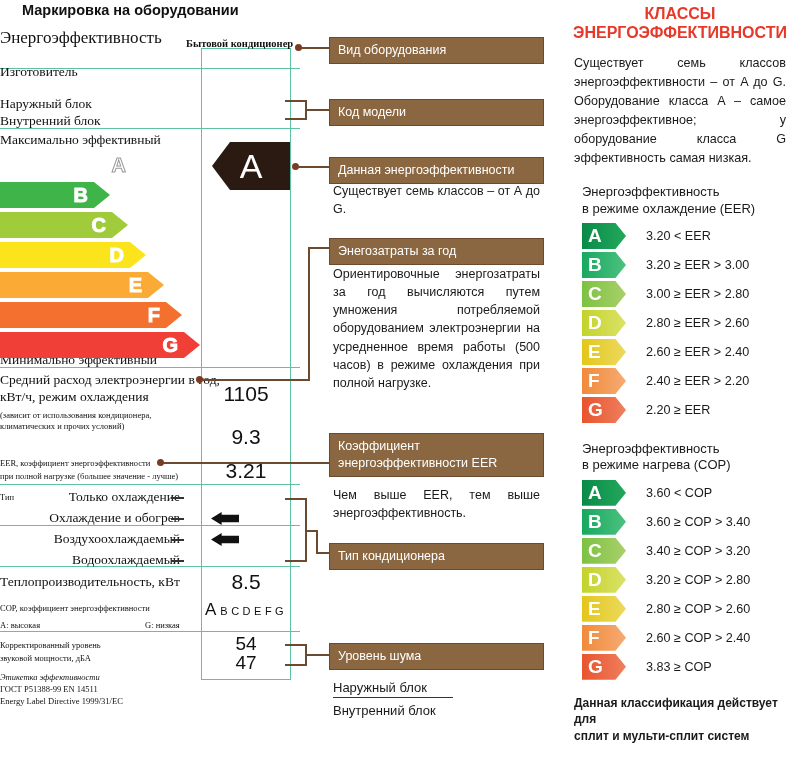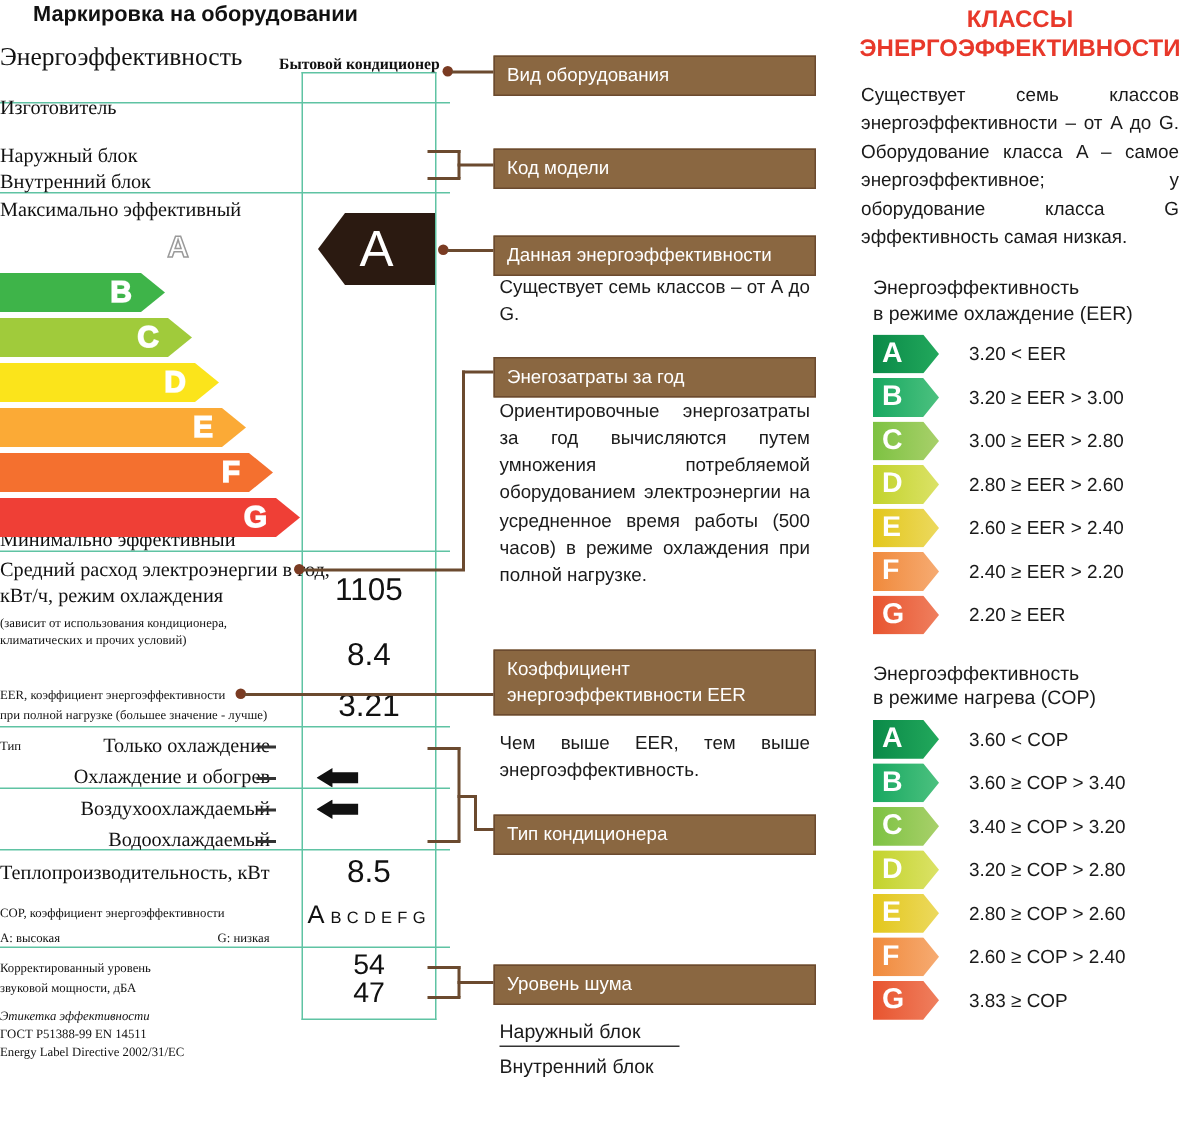--- a/index.html
+++ b/index.html
@@ -180,21 +180,21 @@
     </div>
 
   <div id="class-badge" style="left:212px;top:142px;width:78px;height:48px;">A</div>
 
   <div class="lbl mid" style="left:0;top:372px;">Средний расход электроэнергии в год,</div>
   <div class="lbl mid" style="left:0;top:389px;">кВт/ч, режим охлаждения</div>
   <div class="lbl small" style="left:0;top:410px;">(зависит от использования кондиционера,</div>
   <div class="lbl small" style="left:0;top:421px;">климатических и прочих условий)</div>
   <div class="value" style="left:191px;top:382px;">1105</div>
 
-  <div class="value" style="left:191px;top:425px;">8.4</div>
+  <div class="value" style="left:191px;top:425px;">9.3</div>
 
   <div class="lbl small" style="left:0;top:458px;">EER, коэффициент энергоэффективности</div>
   <div class="lbl small" style="left:0;top:471px;">при полной нагрузке (большее значение - лучше)</div>
   <div class="value" style="left:191px;top:459px;">3.21</div>
 
   <div class="lbl small" style="left:0;top:492px;">Тип</div>
 
   <div class="lbl mid" style="right:120px;top:489px;position:absolute;">Только охлаждение</div>
   <div class="dash" style="left:171px;top:497px;"></div>
 
@@ -221,21 +221,21 @@
     <span id="cop-scale-rest" style="font-size:11px;letter-spacing:3.5px;font-family:'Liberation Sans',sans-serif;color:#111;">BCDEFG</span>
   </div>
 
   <div class="lbl small" style="left:0;top:640px;">Корректированный уровень</div>
   <div class="lbl small" style="left:0;top:653px;">звуковой мощности, дБА</div>
   <div class="value" style="left:191px;top:633px;font-size:19px;">54</div>
   <div class="value" style="left:191px;top:652px;font-size:19px;">47</div>
 
   <div class="lbl small" style="left:0;top:672px;font-style:italic;">Этикетка эффективности</div>
   <div class="lbl small" style="left:0;top:684px;">ГОСТ Р51388-99     EN 14511</div>
-  <div class="lbl small" style="left:0;top:696px;">Energy Label Directive 2002/31/EC</div>
+  <div class="lbl small" style="left:0;top:696px;">Energy Label Directive 1999/31/EC</div>
 </div>
 
 <div class="dot" style="left:295px;top:44px;"></div>
 <div class="conn h" style="left:301px;top:47px;width:28px;"></div>
 
 <div class="conn h" style="left:285px;top:100px;width:22px;"></div>
 <div class="conn h" style="left:285px;top:118px;width:22px;"></div>
 <div class="conn v" style="left:305px;top:100px;height:19px;"></div>
 <div class="conn h" style="left:305px;top:109px;width:24px;"></div>
 
@@ -353,13 +353,17 @@
       <div class="class-row">
         <div class="chip" style="background: linear-gradient(to right, rgb(240, 138, 60), rgb(246, 171, 114));">F</div>
         <div class="chip-val">2.60 ≥ COP &gt; 2.40</div>
       </div>
       <div class="class-row">
         <div class="chip" style="background: linear-gradient(to right, rgb(232, 84, 47), rgb(239, 127, 94));">G</div>
         <div class="chip-val">3.83 ≥ COP</div>
       </div>
     </div>
 
+  <div id="right-footer">
+    <div>Данная классификация действует для</div>
+    <div>сплит и мульти-сплит систем</div>
+  </div>
 </div>
 
 </body></html>

